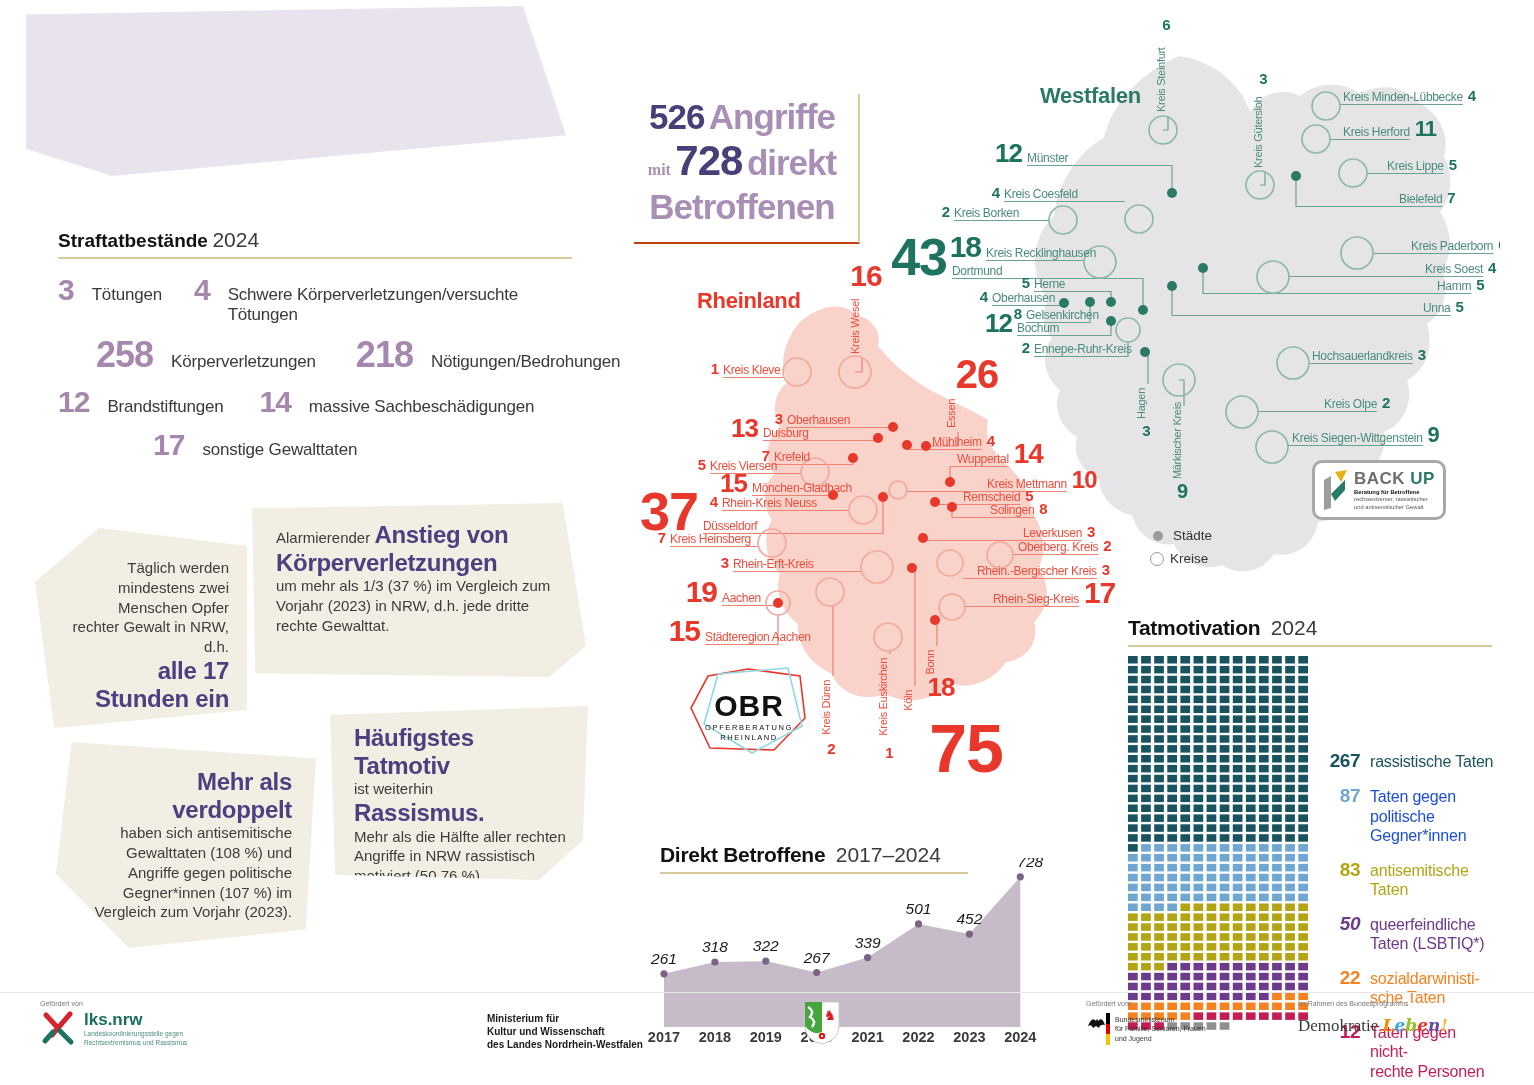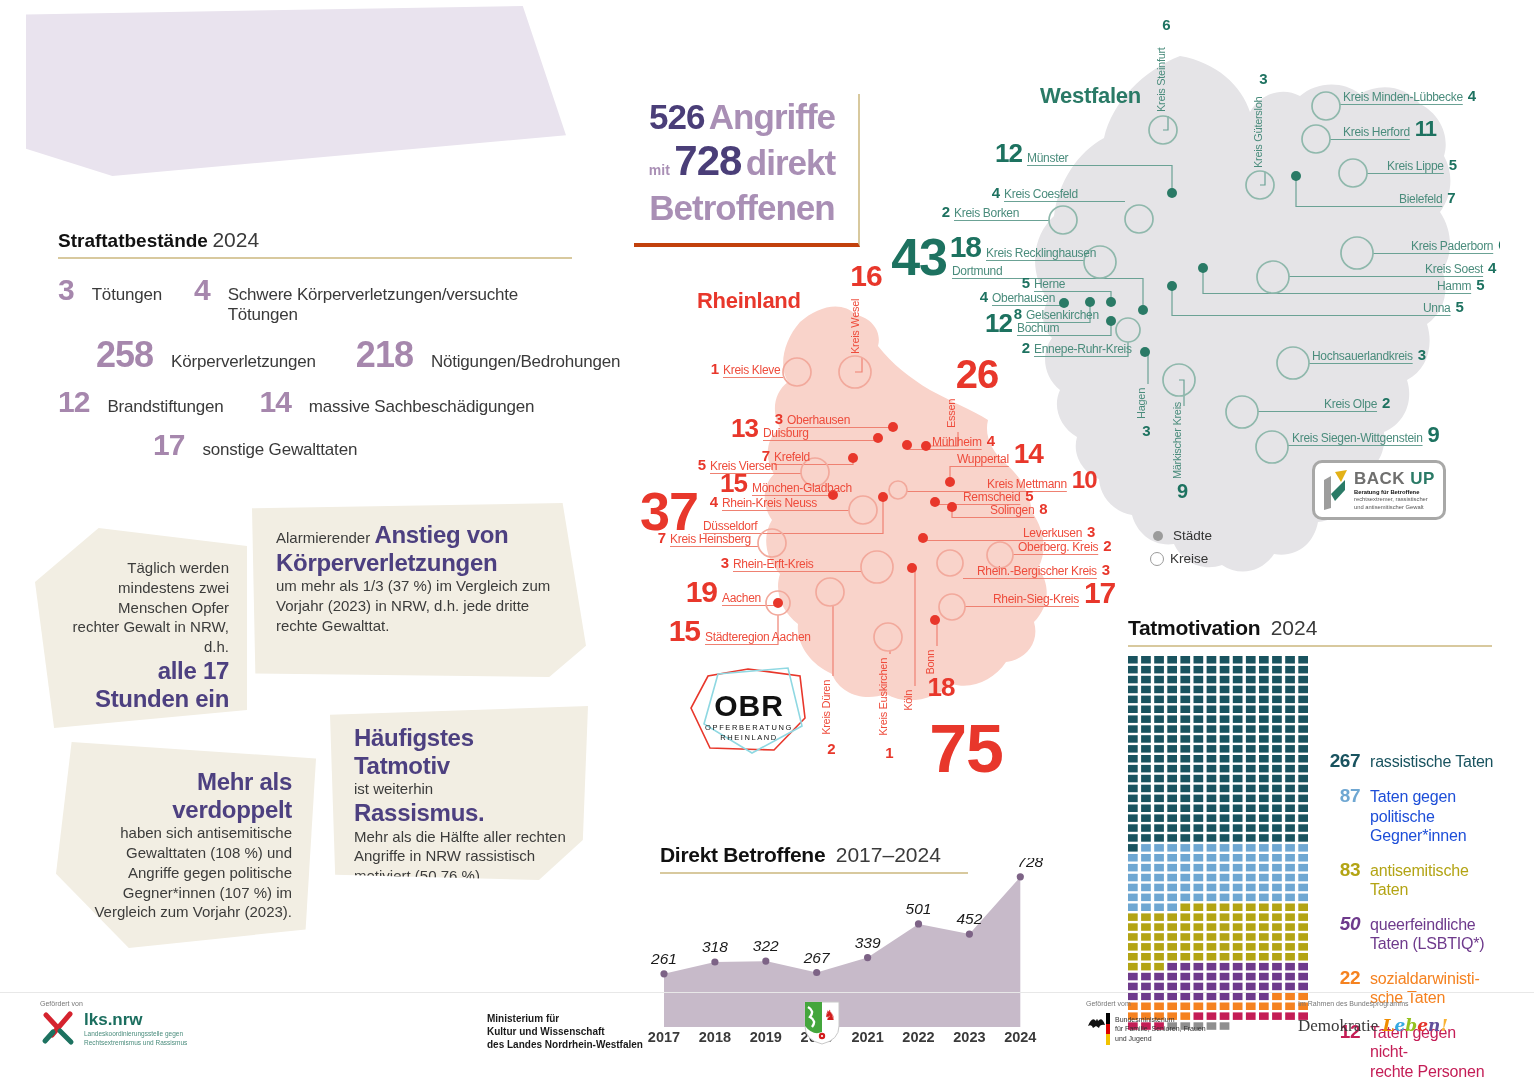--- a/index.html
+++ b/index.html
@@ -23,24 +23,24 @@
   
   .straf{position:absolute;left:58px;top:228px;width:514px;}
   .straf-rows{margin-top:14px;}
   .straf-row{display:flex;align-items:baseline;margin-bottom:9px;}
   .s-num{font-weight:bold;color:#a687ad;letter-spacing:-1px;}
   .s-num.sz30{font-size:30px;} .s-num.sz36{font-size:36px;}
   .s-lab{font-size:17px;color:#3a3a3a;margin-left:18px;letter-spacing:-0.2px;}
 
   
   .summary{position:absolute;left:634px;top:94px;width:226px;text-align:center;
-    border-right:2px solid #d8c99e;border-bottom:4px solid #c2410c;padding:4px 12px 10px 4px;line-height:37px;}
+    border-right:2px solid #d8c99e;border-bottom:2px solid #c2410c;padding:4px 12px 10px 4px;line-height:37px;}
   .sum-dark{color:#4a3e78;font-weight:bold;}
   .sum-light{color:#a98fb5;font-weight:bold;}
-  .f36{font-size:35px;letter-spacing:-1px;} .f42{font-size:42px;letter-spacing:-1px;} .f20{font-size:14px;}
+  .f36{font-size:35px;letter-spacing:-1px;} .f42{font-size:42px;letter-spacing:-1px;} .f20{font-size:16px;font-family:Liberation Serif, serif;}
 
   
   .callout{position:absolute;background:#f2eee3;color:#3c3c3b;font-size:15px;line-height:1.32;}
   .co-bold{color:#4d4080;font-weight:bold;font-size:24px;line-height:1.15;letter-spacing:-0.3px;}
   .co-a{left:35px;top:528px;width:212px;height:200px;text-align:right;
     clip-path:polygon(30% 0,100% 9%,100% 91%,9% 100%,0 27%);padding:30px 18px 0 34px;}
   .co-b{left:252px;top:503px;width:334px;height:174px;
     clip-path:polygon(0 3%,93% 0,100% 82%,89% 100%,1% 98%);padding:18px 28px 0 24px;}
   .co-c{left:56px;top:742px;width:260px;height:206px;text-align:right;
     clip-path:polygon(6% 0,100% 8%,96% 91%,28% 100%,0 64%);padding:26px 24px 0 34px;}

